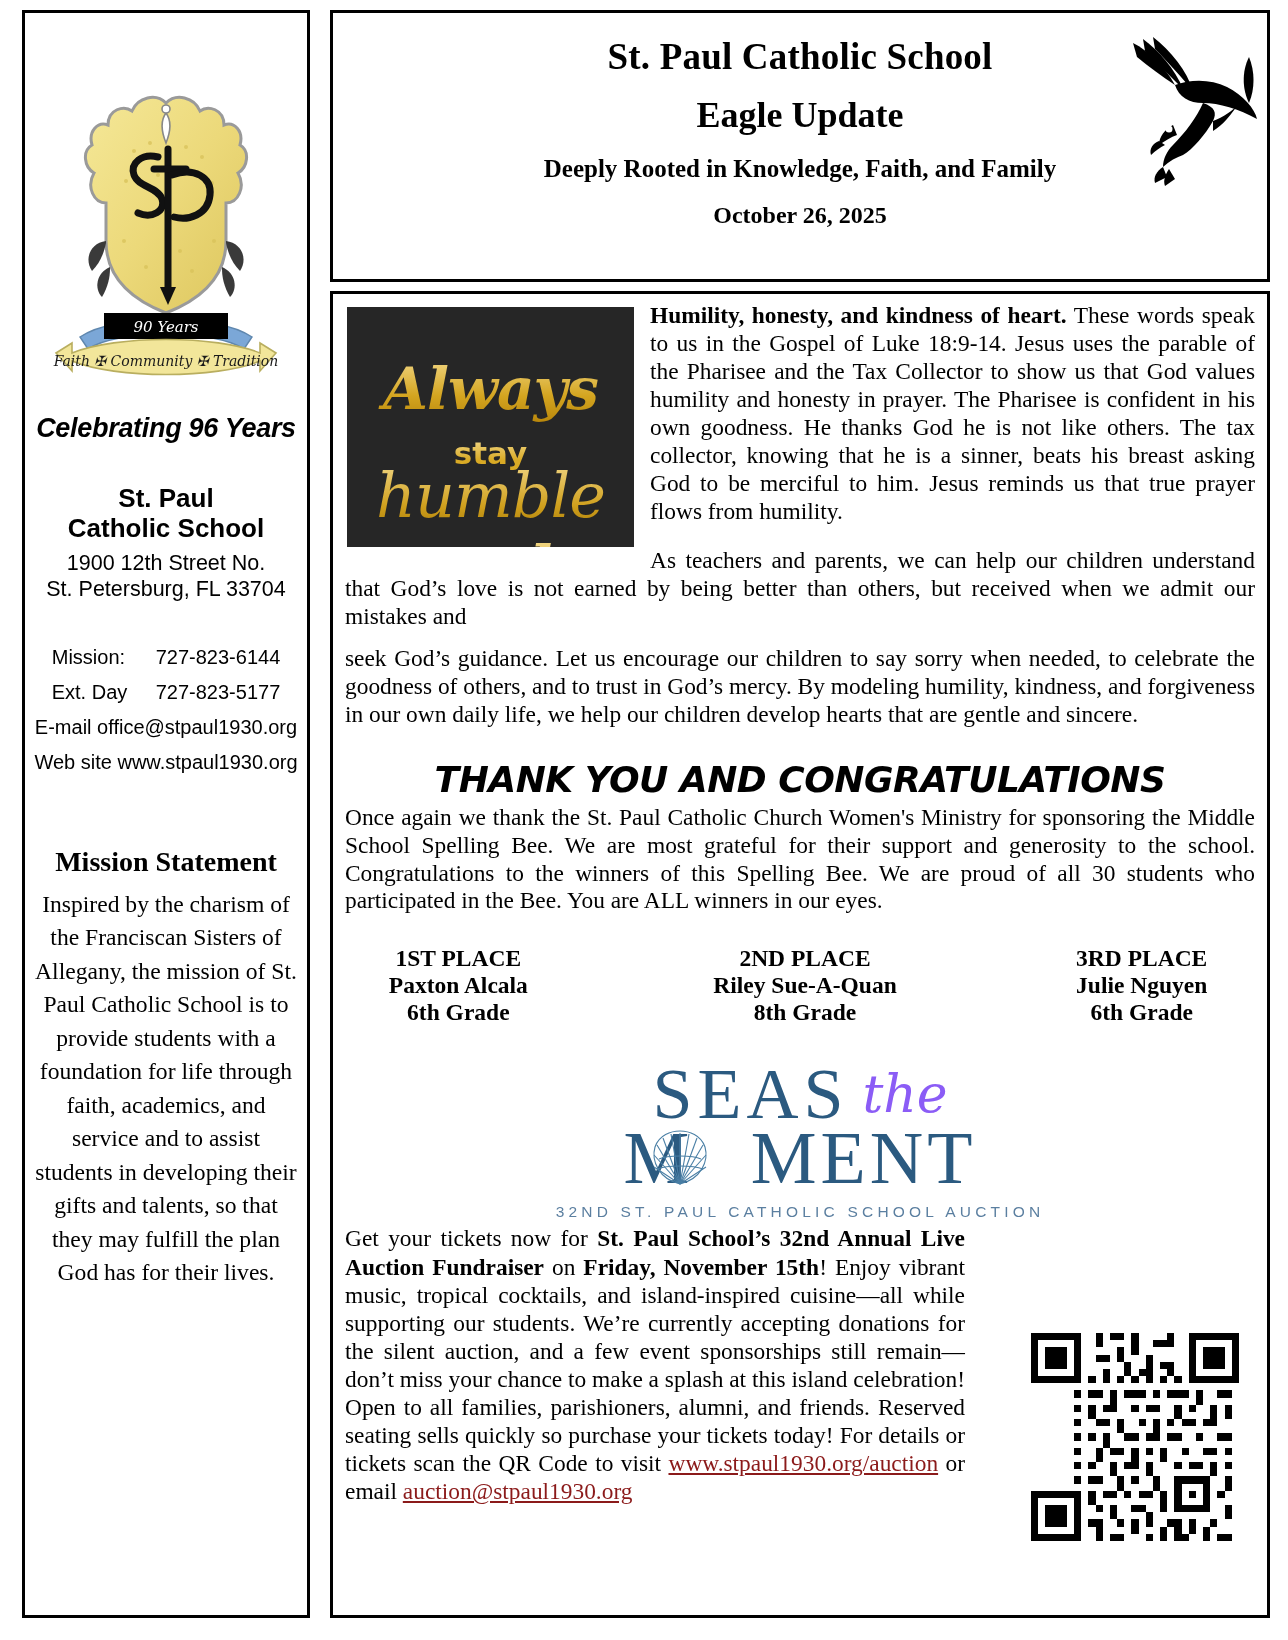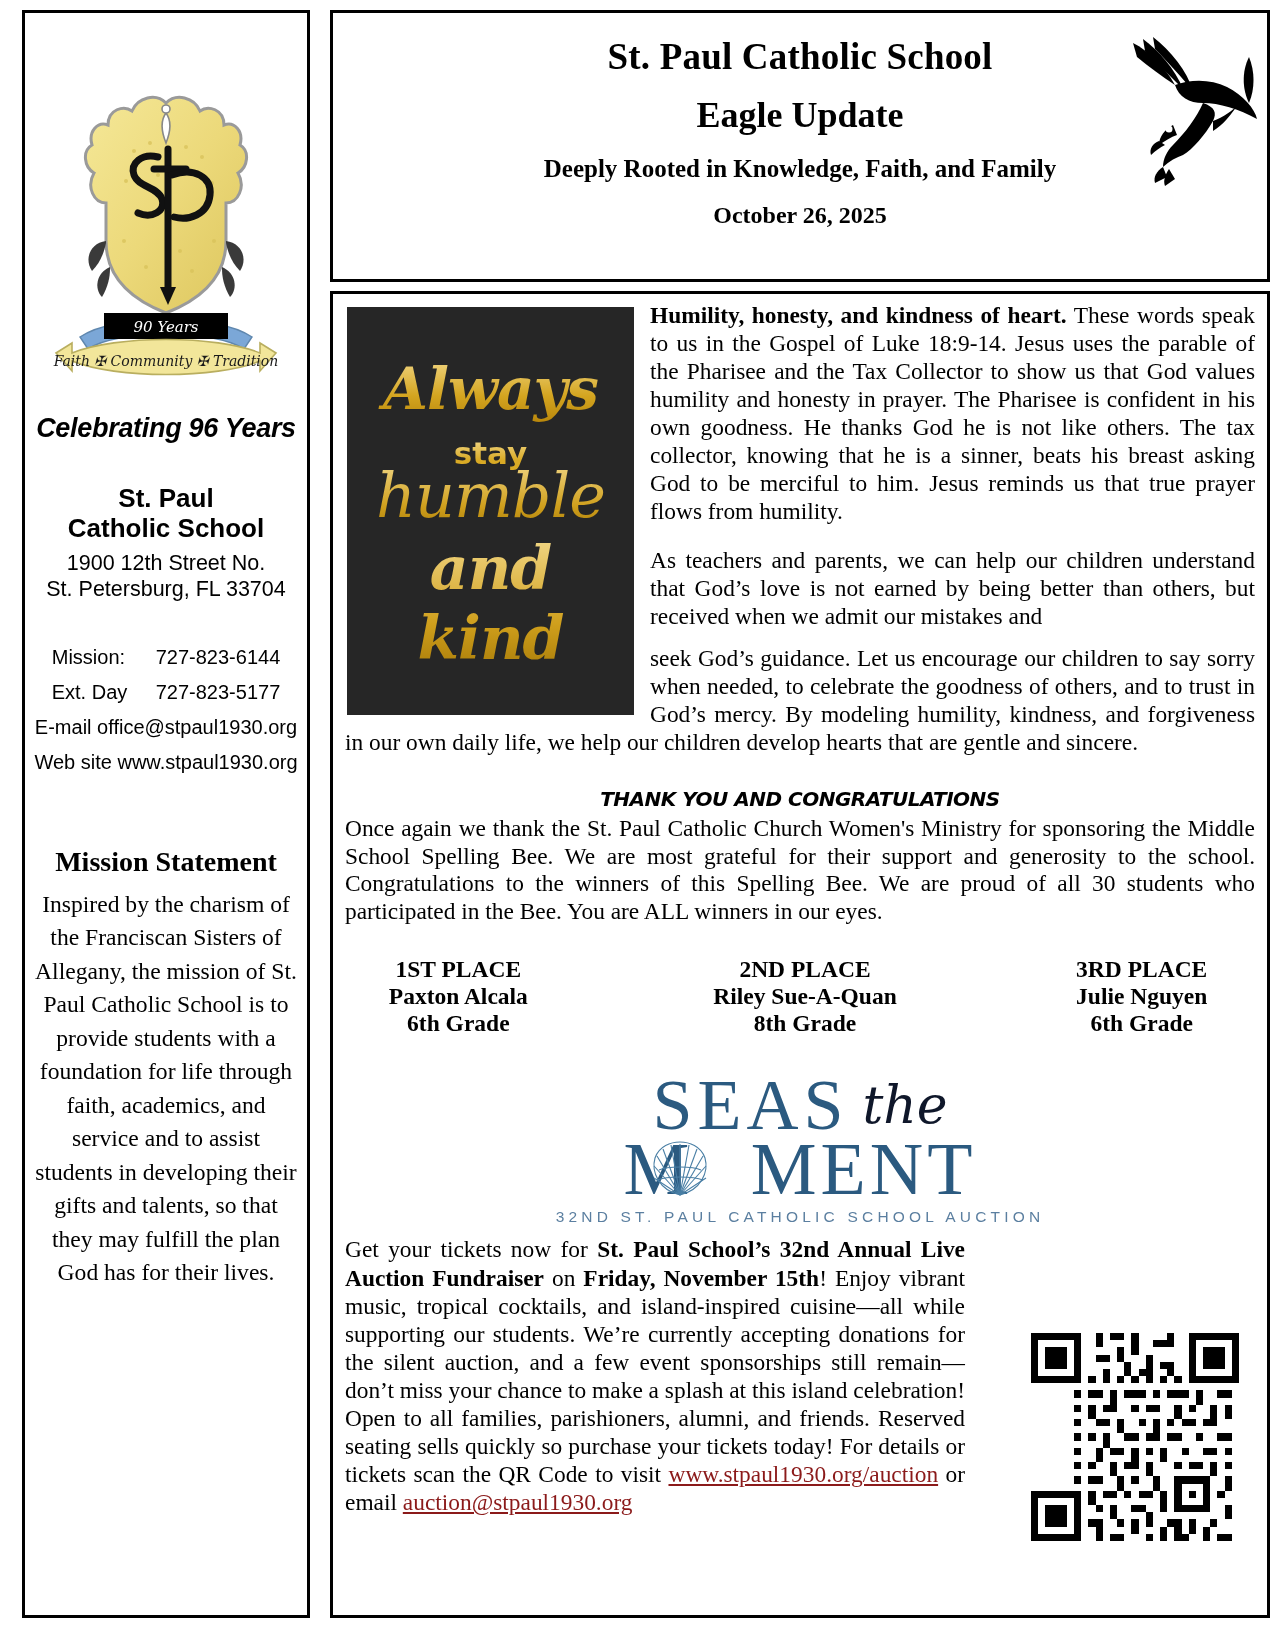--- a/index.html
+++ b/index.html
@@ -146,21 +146,21 @@
     left: 330px; top: 291px;
     width: 940px; height: 1327px;
     border: 3px solid #000;
     border-top: 3px solid #000;
     background: #fff;
     padding: 8px 12px 0 12px;
   }
 
   .humble-img {
     float: left;
-    width: 287px; height: 408px;
+    width: 287px; height: 240px;
     background: #262626;
     margin: 5px 16px 8px 2px;
     position: relative;
     overflow: hidden;
   }
   .hi-line { position: absolute; width: 100%; text-align: center; color: #e3b84a; }
   .hi-always {
     top: 48px; left: 0;
     font-family: "DejaVu Serif", serif;
     font-style: italic; font-weight: bold;
@@ -206,21 +206,21 @@
   }
   .para.p2 { margin-top: 21px; }
   .para.p3 { margin-top: 14px; }
 
   .section-title {
     clear: both;
     text-align: center;
     font-family: "DejaVu Sans", sans-serif;
     font-style: italic;
     font-weight: bold;
-    font-size: 20px;
+    font-size: 36px;
     letter-spacing: -0.5px;
     margin: 30px 0 4px 0;
   }
 
   .winners {
     display: flex;
     margin-top: 30px;
     font-family: "Liberation Serif", serif;
     font-weight: bold;
     font-size: 23.5px;
@@ -245,21 +245,21 @@
     color: #2b5a80;
     font-size: 72px;
     letter-spacing: 5px;
     line-height: 0.95;
     display: inline-block;
   }
   .al-the {
     font-family: "DejaVu Serif", serif;
     font-style: italic;
     font-size: 52px;
-    color: #0f172a;
+    color: #8b5cf6;
     letter-spacing: 0px;
     margin-left: 14px;
     vertical-align: 6px;
   }
   .al-row2 {
     font-family: "Liberation Serif", serif;
     color: #2b5a80;
     font-size: 74px;
     letter-spacing: 4px;
     line-height: 0.95;
@@ -271,21 +271,21 @@
     left: 50%; top: 50%;
     transform: translate(-50%,-50%);
     margin-left: -120px;
     width: 62px; height: 58px;
   }
   .al-sub {
     font-family: "Liberation Sans", sans-serif;
     color: #5b7fa0;
     font-size: 15.5px;
     letter-spacing: 4.2px;
-    margin-top: 4px;
+    margin-top: 10px;
     text-align: center;
   }
 
   .auction-text {
     font-family: "Liberation Serif", serif;
     font-size: 23.4px;
     line-height: 1.2;
     text-align: justify;
     margin-top: 14px;
     width: 620px;

